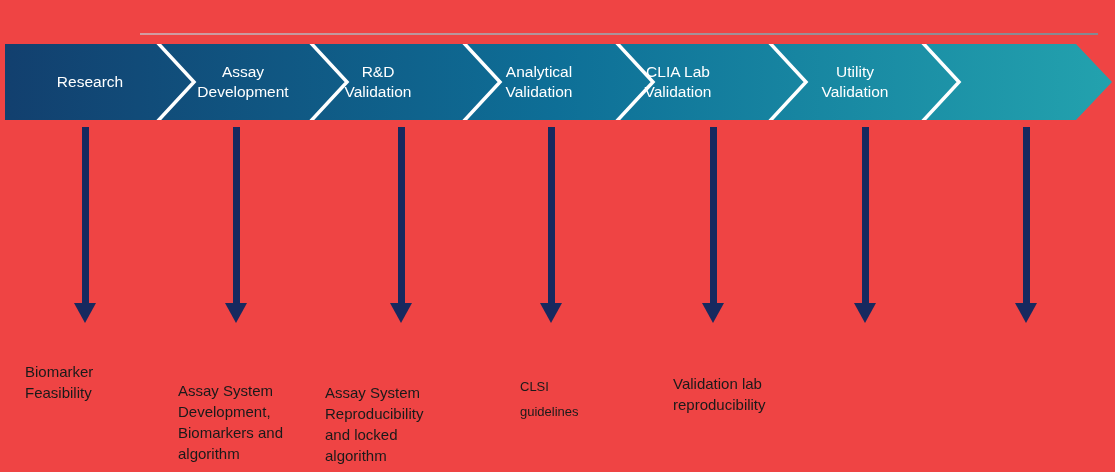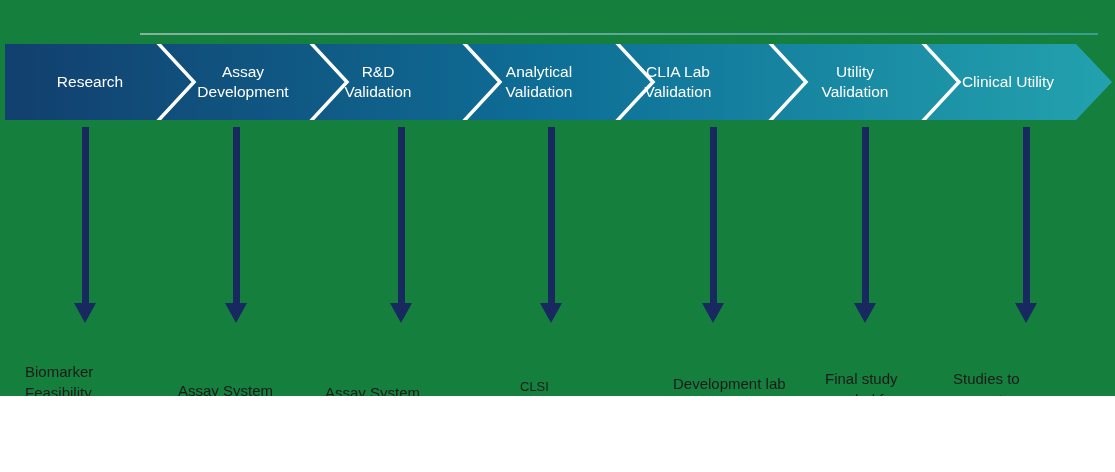--- a/index.html
+++ b/index.html
@@ -1,20 +1,20 @@
 <!DOCTYPE html>
 <html style="--arrow-color: #17295f; --chevron-text: #ffffff; --note-color: #1a1a1a;"><head>
 <meta charset="utf-8">
 <style>
   html, body { margin: 0; padding: 0; background: #ffffff; }
   .canvas {
     position: relative;
     width: 1115px;
-    height: 396px;
-    background: #15803d;
+    height: 472px;
+    background: #ef4444;
     overflow: hidden;
     font-family: "Liberation Sans", sans-serif;
   }
   .accent-line {
     position: absolute;
     top: 33px; left: 140px;
     width: 958px; height: 2px;
     background: linear-gradient(to right, #c3ccd4, #4aaebc);
     opacity: 0.65;
   }
@@ -81,21 +81,20 @@
     <div class="chev-label" style="left:165px">Assay
 Development</div>
     <div class="chev-label" style="left:300px">R&amp;D
 Validation</div>
     <div class="chev-label" style="left:461px">Analytical
 Validation</div>
     <div class="chev-label" style="left:600px">CLIA Lab
 Validation</div>
     <div class="chev-label" style="left:777px">Utility
 Validation</div>
-    <div class="chev-label" style="left:930px">Clinical Utility</div>
   </div>
 
   <div class="varrow" style="left:74px">
       <div class="shaft"></div>
       <div class="head"></div>
     </div>
   <div class="varrow" style="left:225px">
       <div class="shaft"></div>
       <div class="head"></div>
     </div>
@@ -125,23 +124,16 @@
   <div class="note" style="left:178px; top:380px; width:128px">Assay System
 Development,
 Biomarkers and
 algorithm</div>
   <div class="note" style="left:325px; top:382px; width:128px">Assay System
 Reproducibility
 and locked
 algorithm</div>
   <div class="note large" style="left:520px; top:374px; width:140px">CLSI
 guidelines</div>
-  <div class="note" style="left:673px; top:373px; width:138px">Development lab
+  <div class="note" style="left:673px; top:373px; width:138px">Validation lab
 reproducibility</div>
-  <div class="note" style="left:825px; top:368px; width:110px">Final study
-needed for
-commercial
-availability</div>
-  <div class="note" style="left:953px; top:368px; width:130px">Studies to
-support
-reimbursement</div>
 
 </div>
 
 </body></html>

